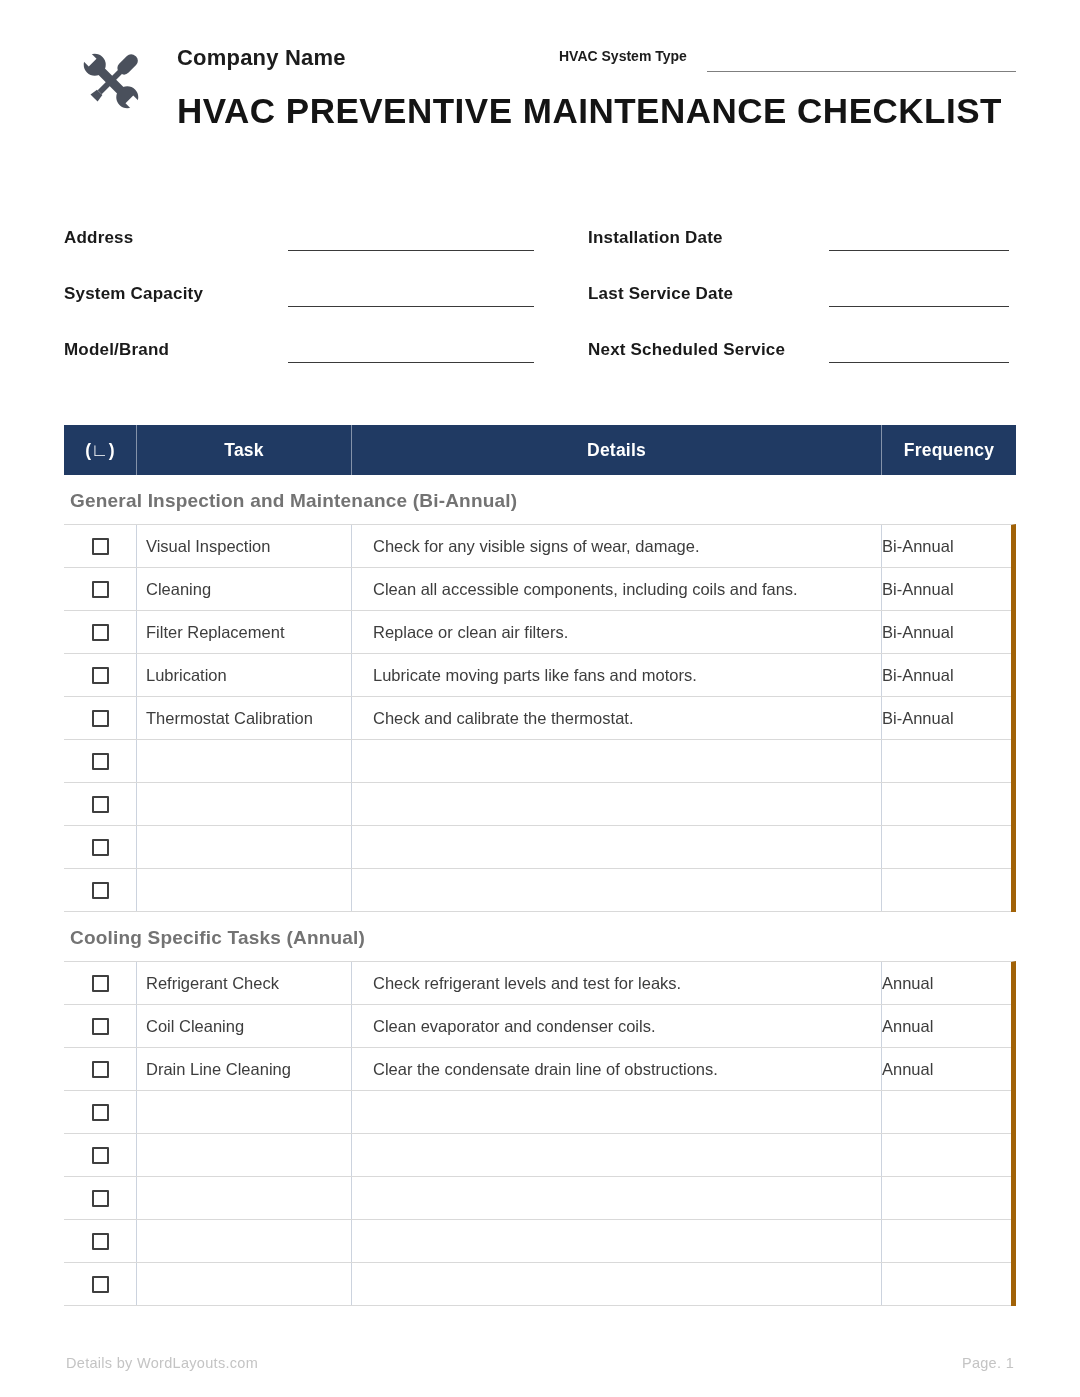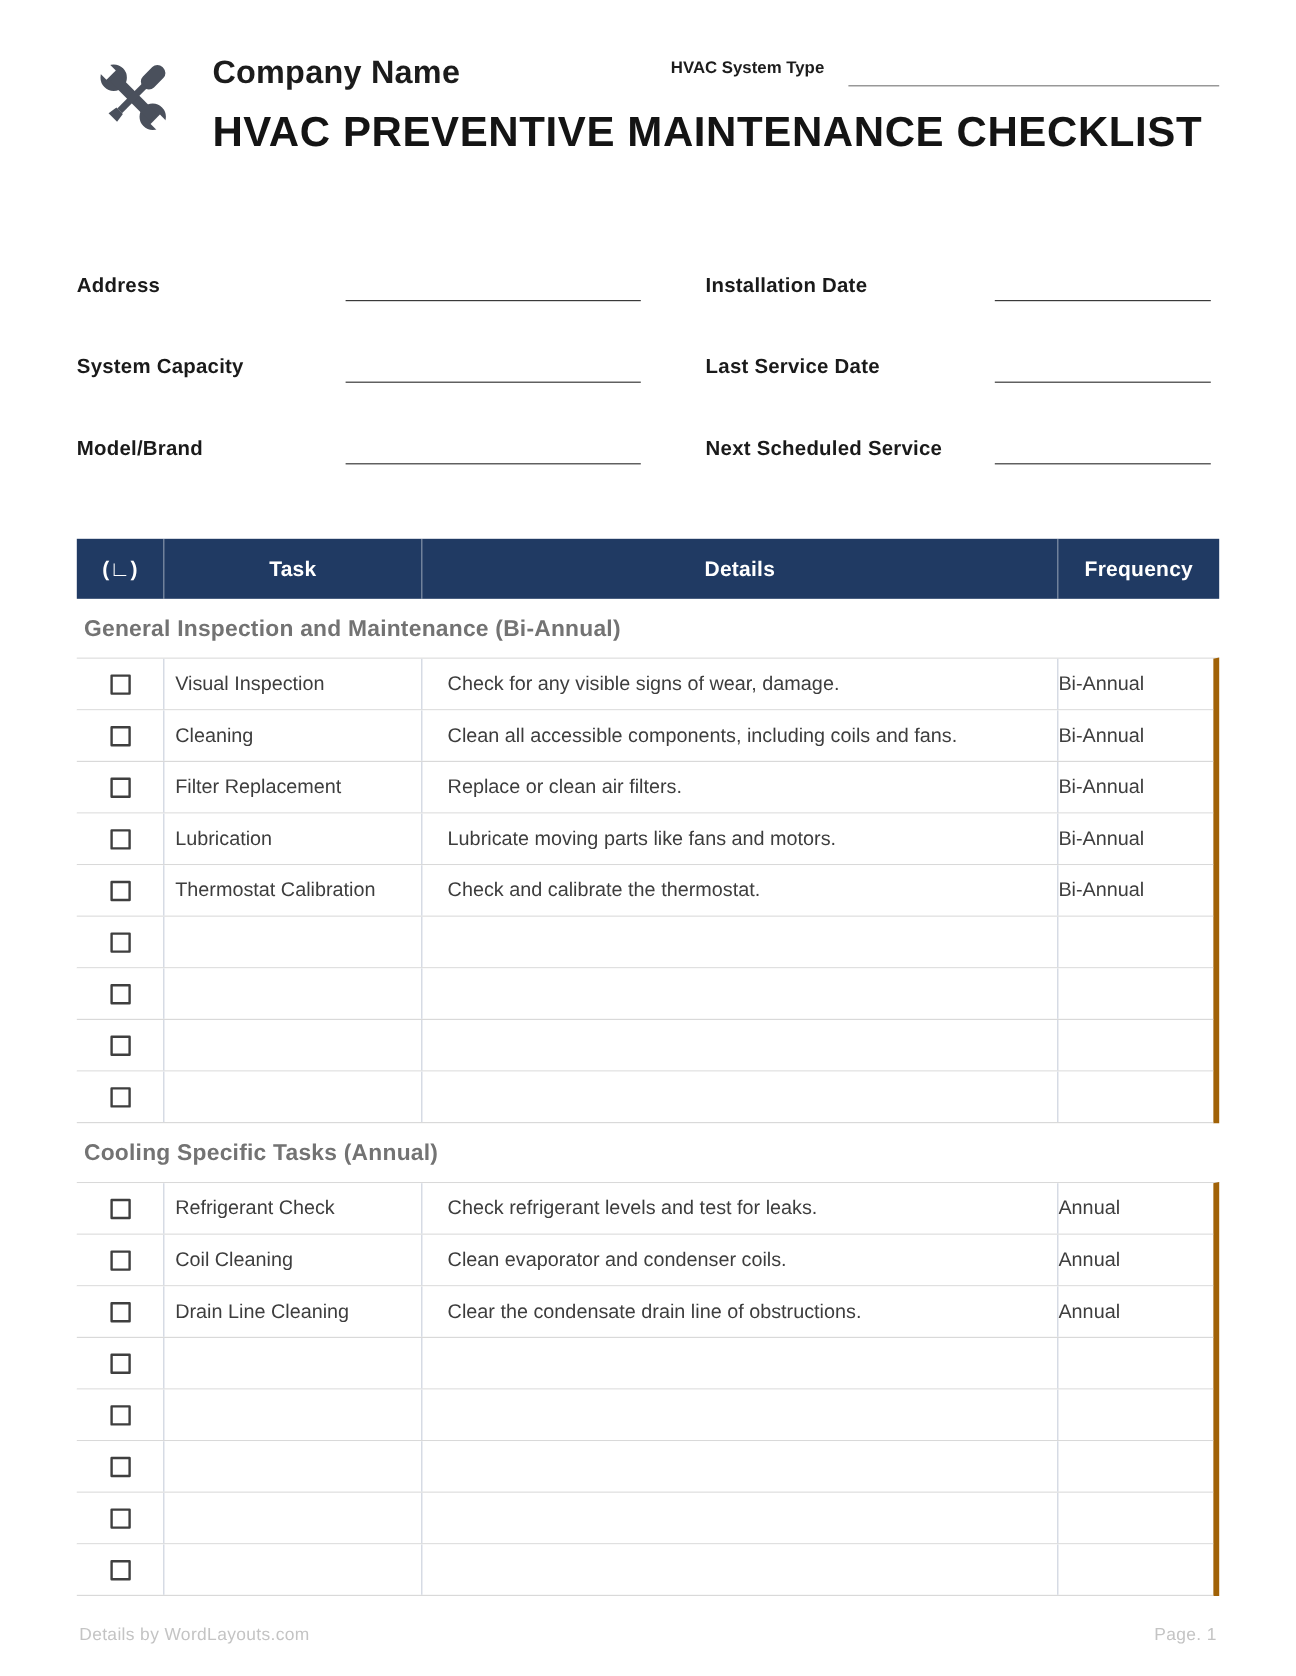--- a/index.html
+++ b/index.html
@@ -10,30 +10,30 @@
     overflow: hidden;
   }
   .content { padding: 0 64px; }
 
   
   .header-row { display: flex; align-items: flex-start; padding-top: 45px; margin-left: 11px; }
   .logo { width: 72px; height: 72px; flex: none; }
   .logo svg { display: block; }
   .header-text { flex: 1; margin-left: 30px; }
   .line1 { display: flex; align-items: flex-start; height: 36px; }
-  .company-name { font-size: 27px; font-weight: bold; color: #1c1c1c; width: 382px; letter-spacing: .2px; }
+  .company-name { font-size: 22px; font-weight: bold; color: #1c1c1c; width: 382px; letter-spacing: .2px; }
   .sys-type-label { font-size: 14px; font-weight: bold; color: #1c1c1c; white-space: nowrap; margin-top: 3px; }
   .sys-type-line { flex: 1; margin-left: 20px; height: 27px; border-bottom: 1.5px solid #7f7f7f; font-size: 15px; color:#333; }
   .doc-title { font-size: 35px; font-weight: bold; color: #141414; margin-top: 10px; letter-spacing: .5px; white-space: nowrap; }
 
   
   .info-grid {
     margin-top: 96px; display: grid;
     grid-template-columns: 224px 246px 54px 241px 180px;
-    row-gap: 44px; align-items: end;
+    row-gap: 32px; align-items: end;
   }
   .field-label { font-size: 17px; font-weight: bold; color: #1a1a1a; padding-bottom: 3px; letter-spacing: .2px; }
   .field-line { border-bottom: 1.5px solid #3a3a3a; height: 24px; font-size: 15px; color: #333; }
   .gap-col { height: 1px; }
 
   
   .checklist { margin-top: 62px; }
   .thead {
     display: grid; grid-template-columns: 72px 215px 530px 135px;
     height: 50px; color: #ffffff; font-weight: bold; font-size: 17.5px;

